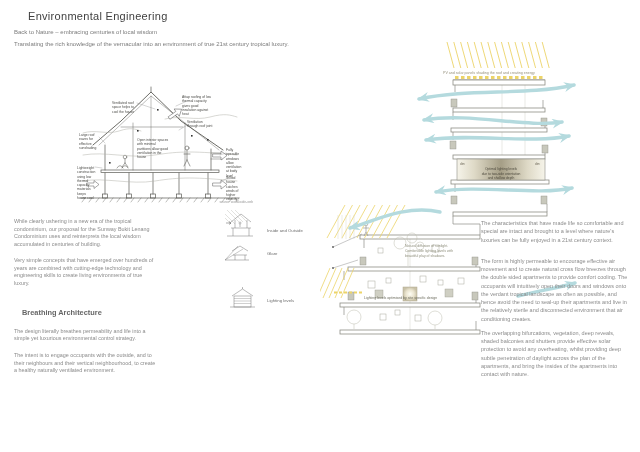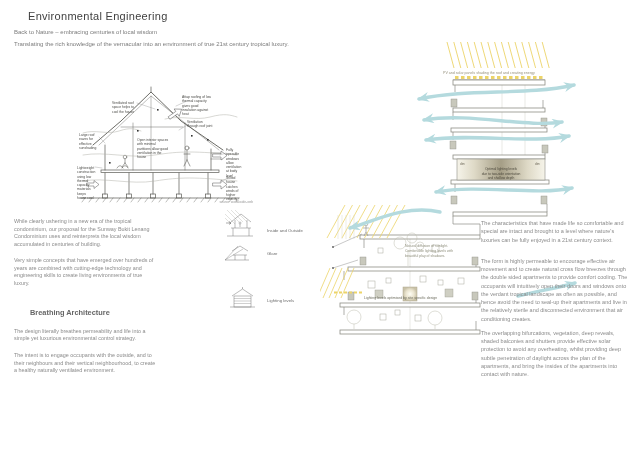--- a/index.html
+++ b/index.html
@@ -7,21 +7,21 @@
           font-family:"Liberation Sans", sans-serif;color:#555;}
   .abs{position:absolute;}
   
   .title{left:14px;top:10px;font-size:11px;letter-spacing:.3px;color:#3f3f3f;margin-left:14px;}
   .sub1{left:14px;top:29px;font-size:6px;color:#7c7c7c;}
   .sub2{left:14px;top:41px;font-size:6px;color:#7c7c7c;}
   
   .leftcol{left:14px;top:218px;width:142px;font-size:5.4px;line-height:1.4;color:#8b8b8b;}
   .leftcol p{margin:0 0 9px 0;}
   .leftcol p.gap{margin-bottom:20px;}
-  .subhead{font-size:7.4px;color:#666;margin:0 0 10px 16px;}
+  .subhead{font-size:7.4px;color:#666;margin:0 0 10px 8px;}
   .rightcol{left:481px;top:219px;width:150px;font-size:5.5px;line-height:1.5;color:#8b8b8b;}
   .rightcol p{margin:0 0 13px 0;}
   .rightcol p + p{margin-bottom:6px;}
   
   .house{left:75px;top:75px;width:170px;height:140px;}
   .vd-label{position:absolute;font-size:3.4px;line-height:1.25;color:#4c4c48;}
   .vd-src{position:absolute;font-size:3.2px;color:#9a9a9a;text-align:right;}
   
   .icon-label{font-size:4.3px;color:#6d6d6d;}
   svg{display:block;}

